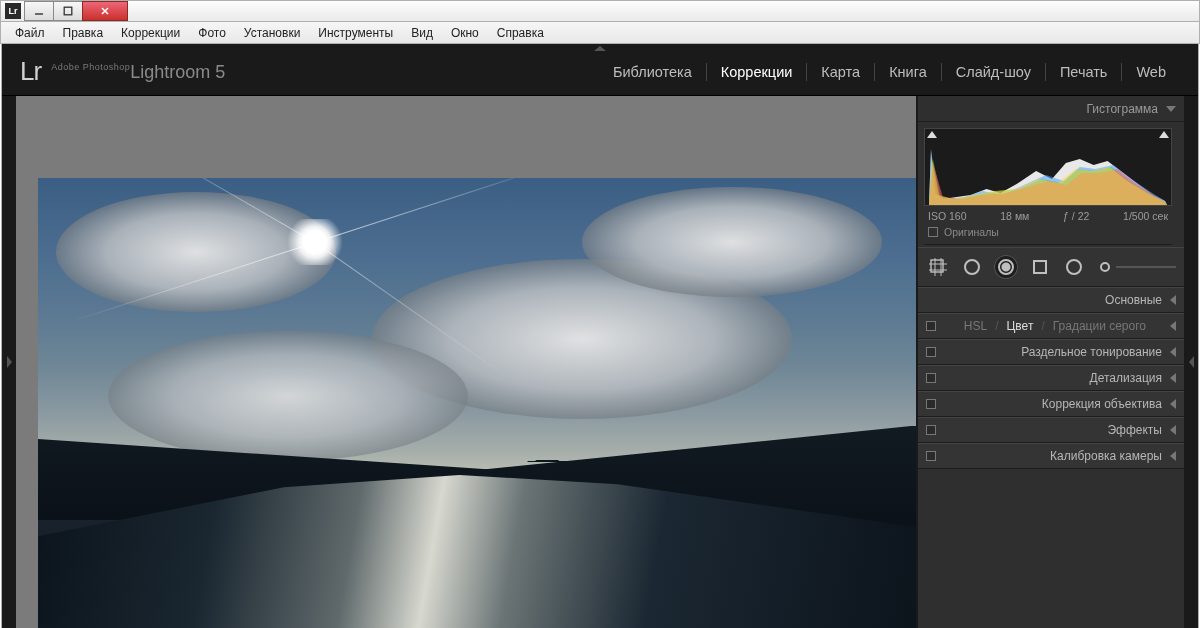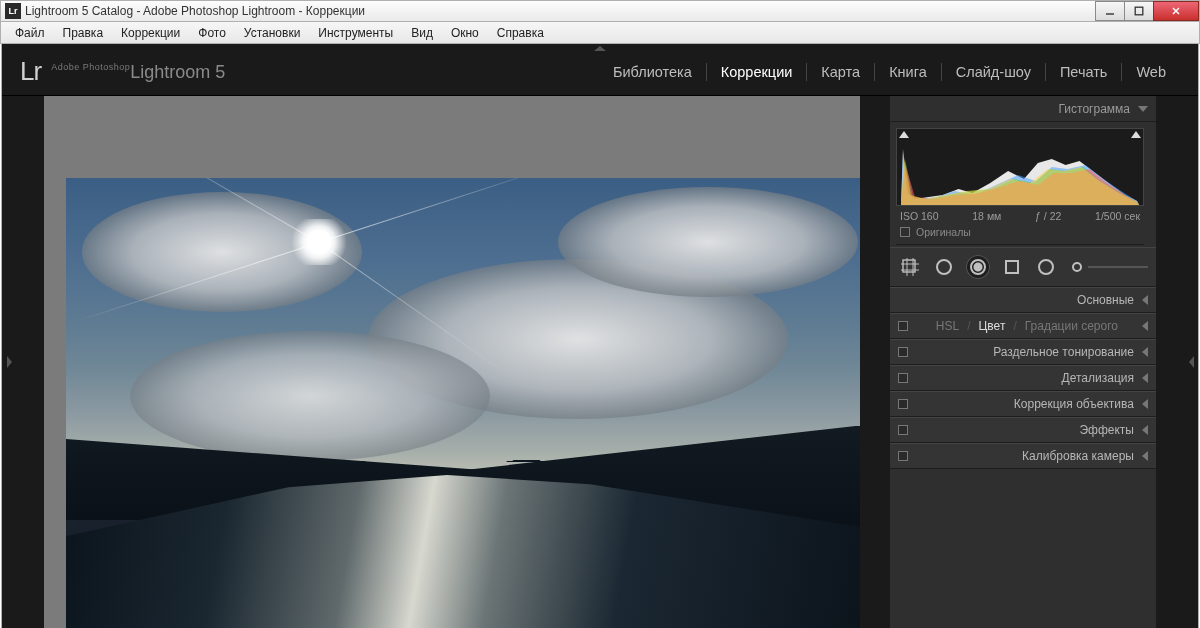--- a/index.html
+++ b/index.html
@@ -31,21 +31,21 @@
   .brand-block { display:flex; flex-direction:row; line-height:1; }
   .brand-small { font-size:9px; color:#7a7a7a; letter-spacing:0.5px; }
   .brand-big { font-size:18px; color:#8a8a8a; font-weight:300; }
   .modules { margin-left:auto; display:flex; align-items:center; gap:0; }
   .module { font-size:14.5px; color:#bdbdbd; padding:0 14px; cursor:pointer; font-weight:400; }
   .module.active { color:#fff; }
   .module + .module-sep { width:1px; height:18px; background:#444; }
   .module-sep + .module {  }
 
   
-  .workspace { flex:1; display:flex; min-height:0;gap:28px; }
+  .workspace { flex:1; display:flex; min-height:0; }
 
   
   .rail { width:14px; display:flex; align-items:center; justify-content:center; cursor:pointer;}
   .rail .side-chev { width:0; height:0; border-top:6px solid transparent; border-bottom:6px solid transparent; }
   .rail.left .side-chev { border-left:5px solid #555; }
   .rail.right .side-chev { border-right:5px solid #555; }
 
   
   .canvas { flex:1; background:#7b7b7b; position:relative; overflow:hidden; }
   .photo { position:absolute; left:22px; right:0; top:82px; bottom:0; background:#0a0a0a; overflow:hidden; }
@@ -106,21 +106,20 @@
   .panel-row.subtabs { color:#777; gap:8px; justify-content:flex-end;}
   .panel-row.subtabs .t { cursor:pointer; }
   .panel-row.subtabs .t.active { color:#ddd; }
   .panel-row .slash { color:#555; }
 </style>
 </head>
 <body>
 
 <div class="titlebar">
   <div class="app-icon">Lr</div>
-  <div class="title-text">Lightroom 5 Catalog - Adobe Photoshop Lightroom - Коррекции</div>
   <div class="winbtns">
     <div class="winbtn">
         <svg viewBox="0 0 10 10">
           <line x1="1" y1="8" x2="9" y2="8" stroke="#333" stroke-width="1.4"></line>
         </svg>
       </div>
     <div class="winbtn">
         <svg viewBox="0 0 10 10">
           <rect x="1.2" y="1.2" width="7.6" height="7.6" fill="none" stroke="#333" stroke-width="1.3"></rect>
         </svg>

